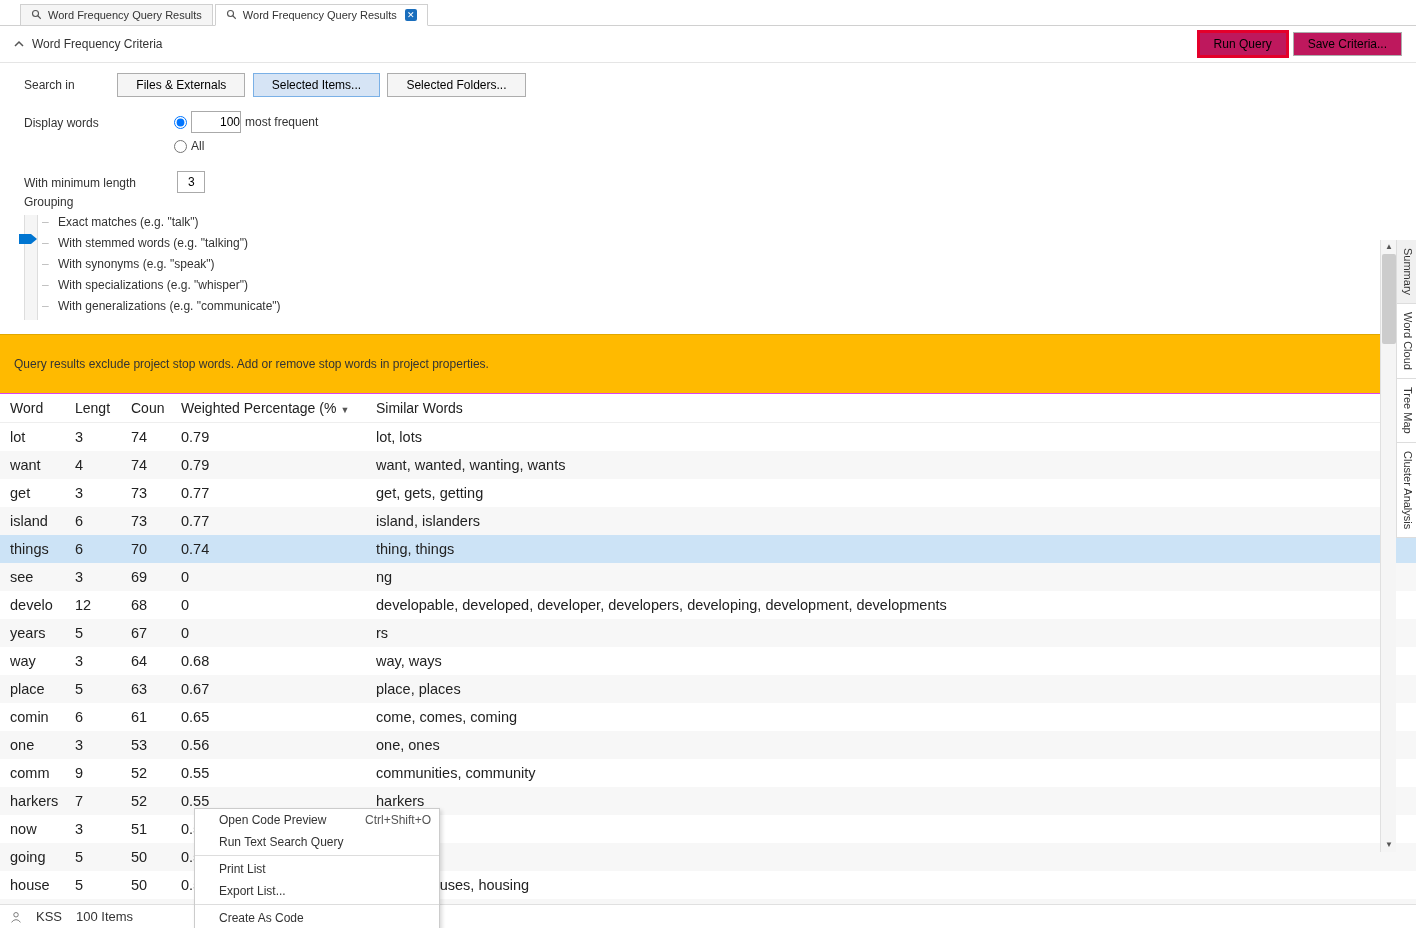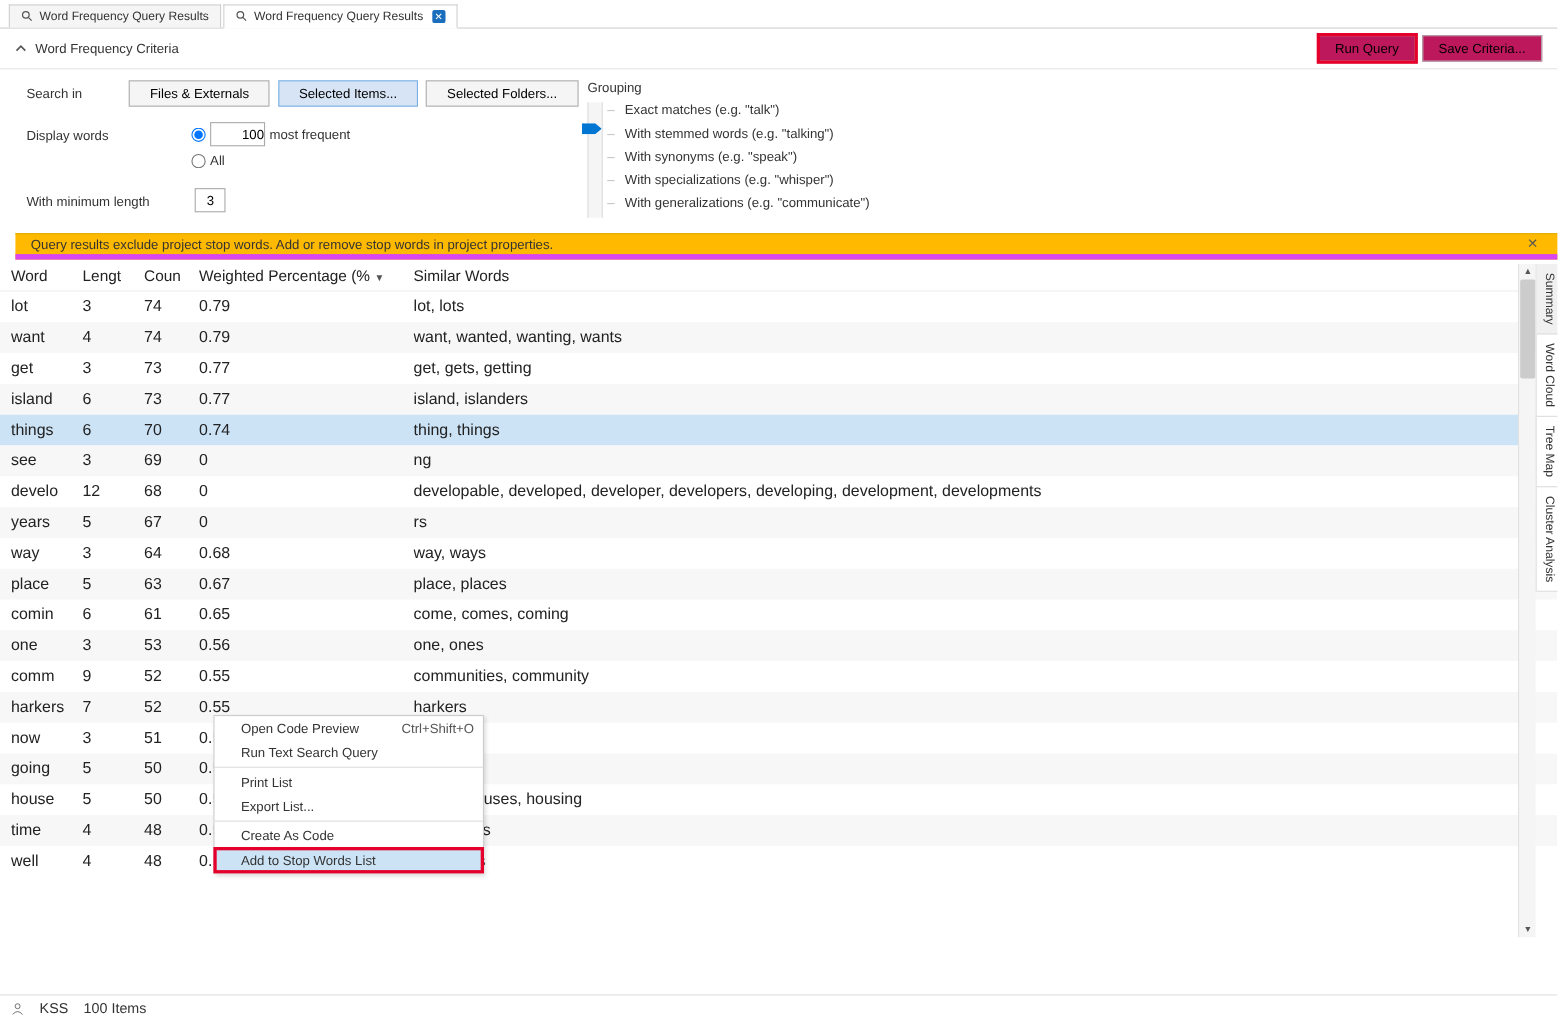--- a/index.html
+++ b/index.html
@@ -1,52 +1,52 @@
 <!DOCTYPE html>
 <html><head>
 <meta charset="utf-8">
 <style>
 * { box-sizing: border-box; margin: 0; padding: 0; }
 body { font-family: "Segoe UI", Tahoma, sans-serif; font-size: 12px; color: #333; background: #fff; width: 1416px; height: 928px; overflow: hidden; position: relative; }
 
-.tabbar { display: flex; height: 26px; border-bottom: 1px solid #d0d0d0; background: #fff; align-items: flex-end; padding-left: 8px; }
+.tabbar { display: flex; height: 26px; border-bottom: 1px solid #d0d0d0; background: #fff; align-items: flex-end; padding-left: 20px; }
 .tab { display: flex; align-items: center; padding: 4px 10px; border: 1px solid #d0d0d0; border-bottom: none; margin-right: 2px; background: #f5f5f5; font-size: 11px; cursor: pointer; }
 .tab.active { background: #fff; border-bottom: 1px solid #fff; position: relative; top: 1px; }
 .tab-icon { width: 12px; height: 12px; margin-right: 5px; }
 .tab-close { margin-left: 8px; width: 12px; height: 12px; background: #1a6ebd; color: #fff; font-size: 9px; display: flex; align-items: center; justify-content: center; border-radius: 2px; cursor: pointer; }
 
 .criteria-header { display: flex; align-items: center; padding: 6px 14px; border-bottom: 1px solid #e5e5e5; }
 .chevron { width: 10px; height: 10px; margin-right: 8px; }
 .criteria-title { font-size: 12px; color: #333; flex: 0 0 auto; }
 .spacer { flex: 1; }
 .btn { border: 1px solid #adadad; background: #be185d; padding: 4px 14px; font-size: 12px; cursor: pointer; }
 .btn + .btn { margin-left: 6px; }
 .highlight-red { outline: 3px solid #e4002b; outline-offset: -1px; }
 
 .criteria-body { padding: 10px 24px 14px; }
-.criteria-row { display: flex; align-items: flex-start; }
+.criteria-row { display: flex; align-items: flex-start; flex-direction: column; }
 .left-col { width: 510px; }
 .label { font-size: 12px; color: #333; display: inline-block; width: 150px; height: 24px; line-height: 24px; vertical-align: top; }
 .pill-btn { border: 1px solid #adadad; background: #f5f5f5; padding: 4px 18px; font-size: 12px; cursor: pointer; margin-right: 4px; }
 .pill-btn.selected { background: #d6e4f5; border-color: #7ab0e6; }
 .radio-row { display: inline-flex; flex-direction: column; gap: 6px; vertical-align: top; }
 .radio-line { display: flex; align-items: center; gap: 4px; }
 .numbox { width: 50px; height: 22px; border: 1px solid #aaa; text-align: right; padding: 2px 0; font-size: 12px; }
 .smallbox { width: 28px; height: 22px; border: 1px solid #aaa; text-align: center; padding: 2px; font-size: 12px; }
 
 .grouping-col { flex: 1; }
 .group-label { font-size: 12px; margin-bottom: 6px; }
 .slider-area { display: flex; }
 .slider-track { width: 14px; background: #f5f5f5; border-left: 1px solid #ddd; border-right: 1px solid #ddd; margin-right: 4px; position: relative; height: 105px; }
 .slider-thumb { position: absolute; left: -6px; width: 18px; height: 10px; top: 19px; }
 .group-items { display: flex; flex-direction: column; gap: 7px; font-size: 12px; }
 .group-item { display: flex; align-items: center; }
 .group-dash { color: #bbb; margin-right: 8px; width: 8px; }
 
-.banner { background: #ffba00; color: #333; padding: 0 14px; font-size: 12px; display: flex; align-items: center; border-top: 1px solid #e0a800; border-bottom: 5px solid #d946ef; margin-left: 14px; }
+.banner { background: #ffba00; color: #333; padding: 20px 14px; font-size: 12px; display: flex; align-items: center; border-top: 1px solid #e0a800; border-bottom: 1px solid #d946ef; }
 .banner-close { cursor: pointer; color: #555; font-size: 16px; padding: 0 4px; }
 
 .table-wrap { position: relative; height: 610px; overflow: hidden; }
 .table-header { display: flex; padding: 6px 10px; font-size: 14px; color: #222; border-bottom: 1px solid #eee; }
 .col-word { width: 65px; }
 .col-len { width: 56px; }
 .col-count { width: 50px; }
 .col-wp { width: 195px; }
 .col-sim { flex: 1; }
 .sort-ind { font-size: 9px; margin-left: 4px; color: #555; }

